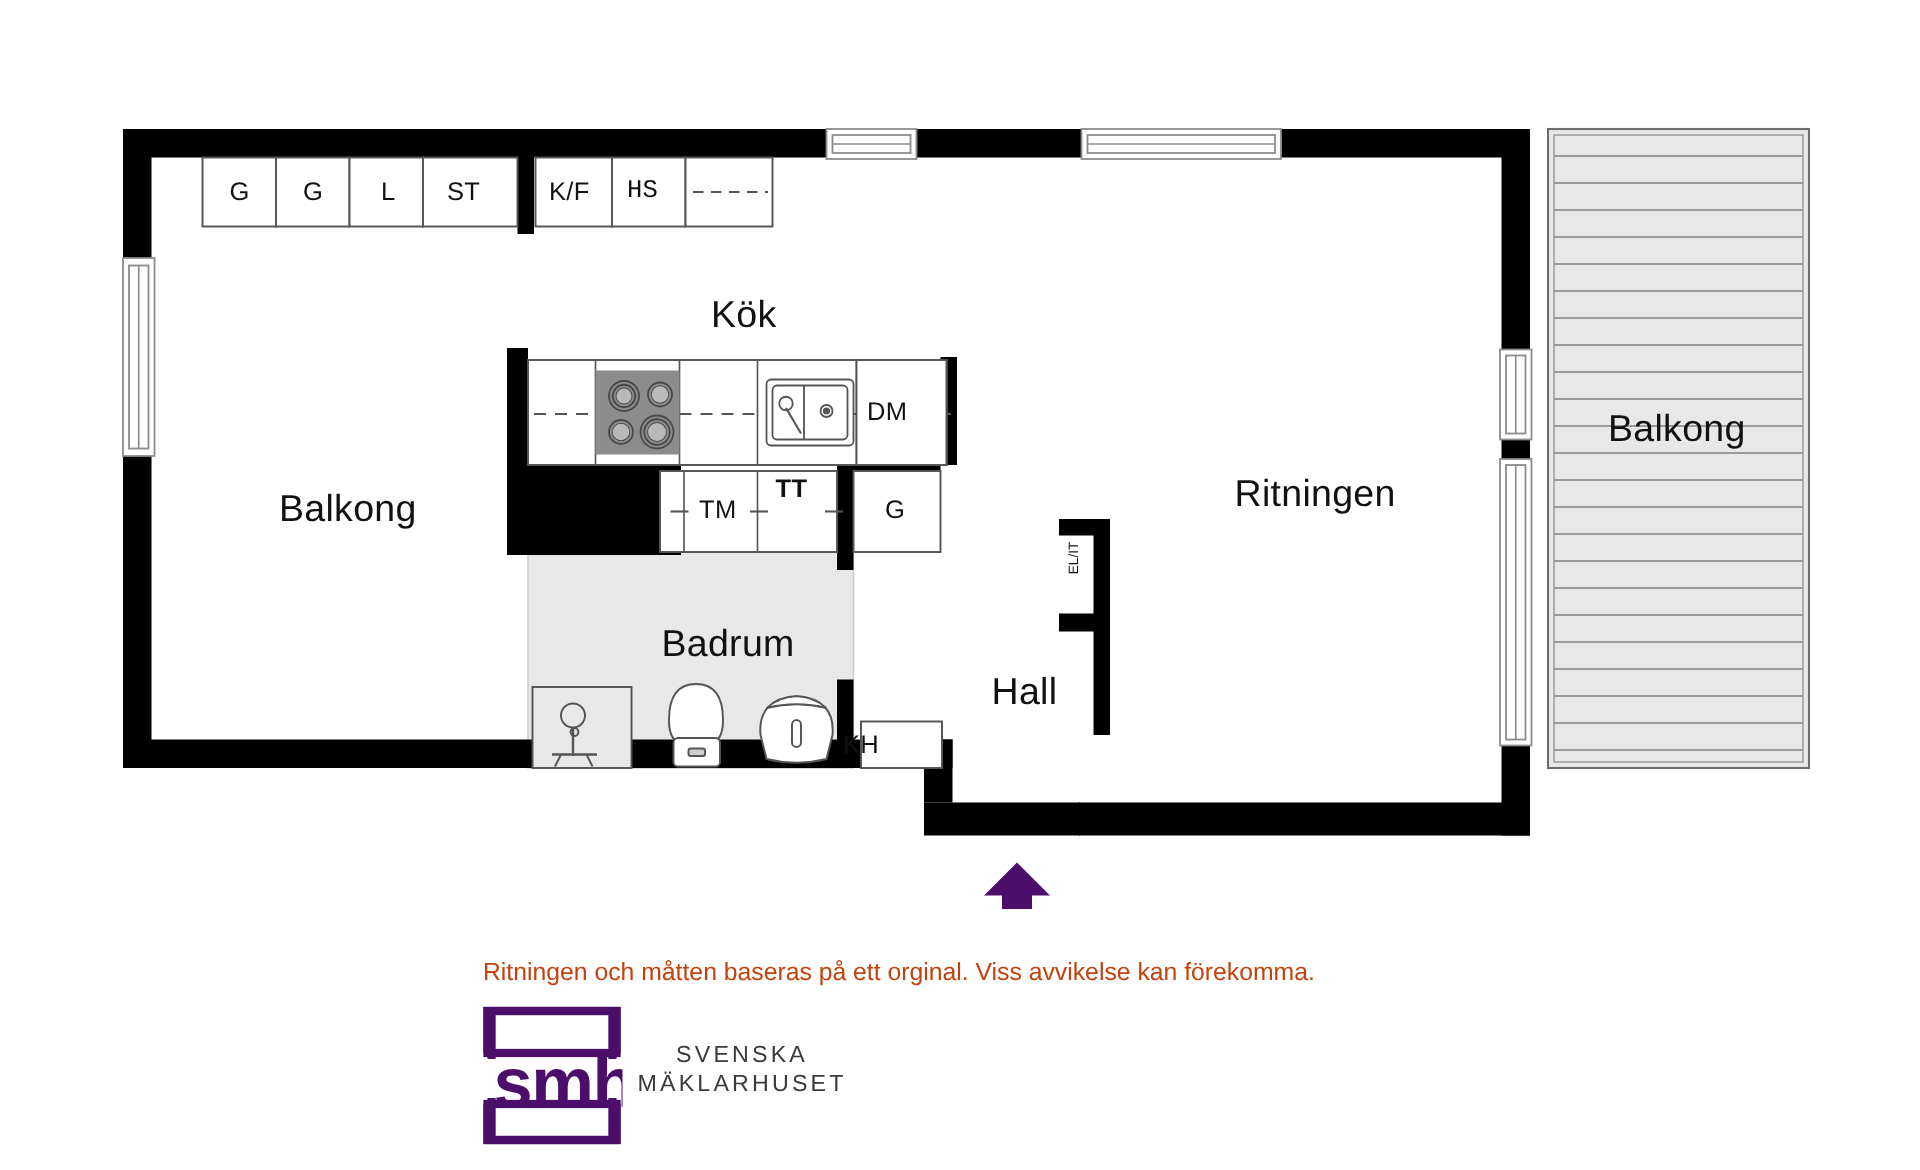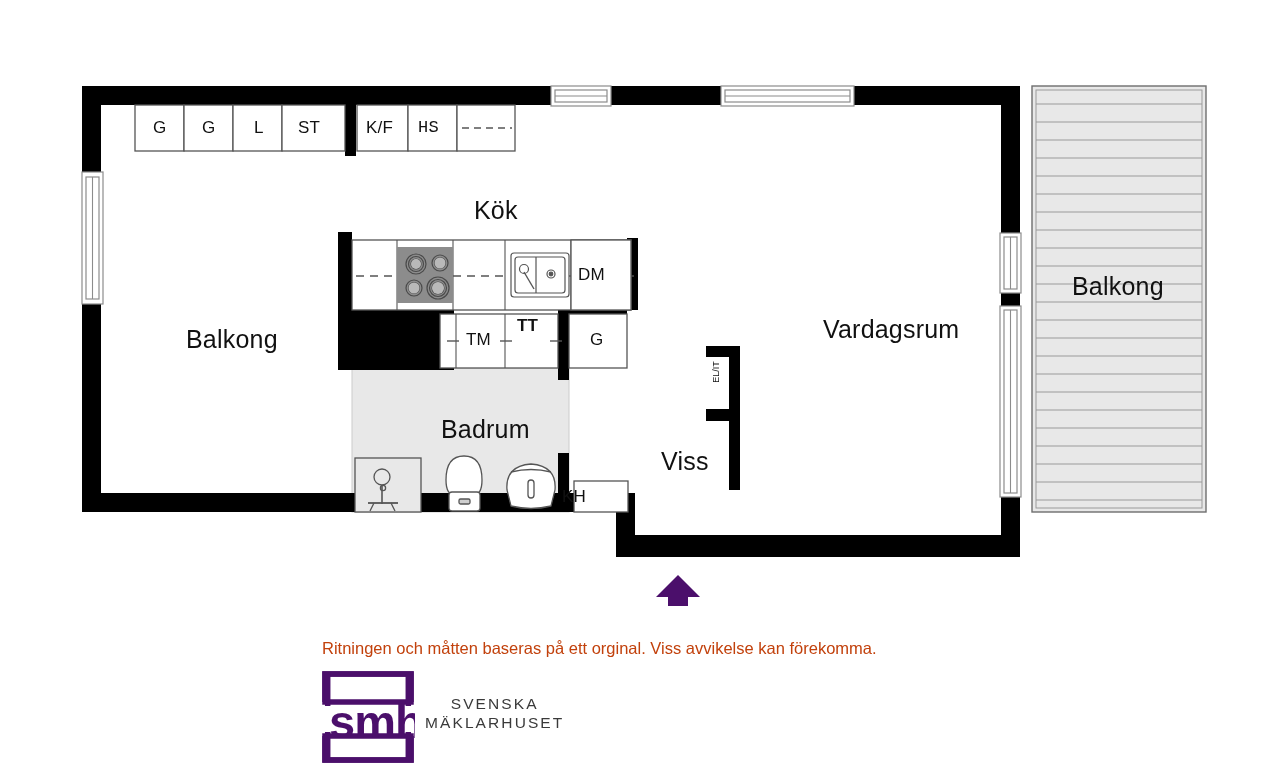--- a/index.html
+++ b/index.html
@@ -281,22 +281,22 @@
   </g>
 
   <g>
     <polygon points="678,575 700,597 688,597 688,606 668,606 668,597 656,597" fill="#4b0f6b"></polygon>
   </g>
 </svg>
 
 <div class="lbl room-label" style="left:186px; top:325px;">Balkong</div>
 <div class="lbl room-label" style="left:474px; top:196px;">Kök</div>
 <div class="lbl room-label" style="left:441px; top:415px;">Badrum</div>
-<div class="lbl room-label" style="left:661px; top:447px;">Viss</div>
-<div class="lbl room-label" style="left:823px; top:315px;">Vardagsrum</div>
+<div class="lbl room-label" style="left:661px; top:447px;">Hall</div>
+<div class="lbl room-label" style="left:823px; top:315px;">Ritningen</div>
 <div class="lbl room-label" style="left:1072px; top:272px;">Balkong</div>
 
 <div class="lbl cab-label" style="left:153px; top:118px;">G</div>
 <div class="lbl cab-label" style="left:202px; top:118px;">G</div>
 <div class="lbl cab-label" style="left:254px; top:118px;">L</div>
 <div class="lbl cab-label" style="left:298px; top:118px;">ST</div>
 
 <div class="lbl cab-label" style="left:366px; top:118px;">K/F</div>
 <div class="lbl cab-label" style="left:418px; top:118px;font-family:Liberation Mono, monospace;">HS</div>
 

